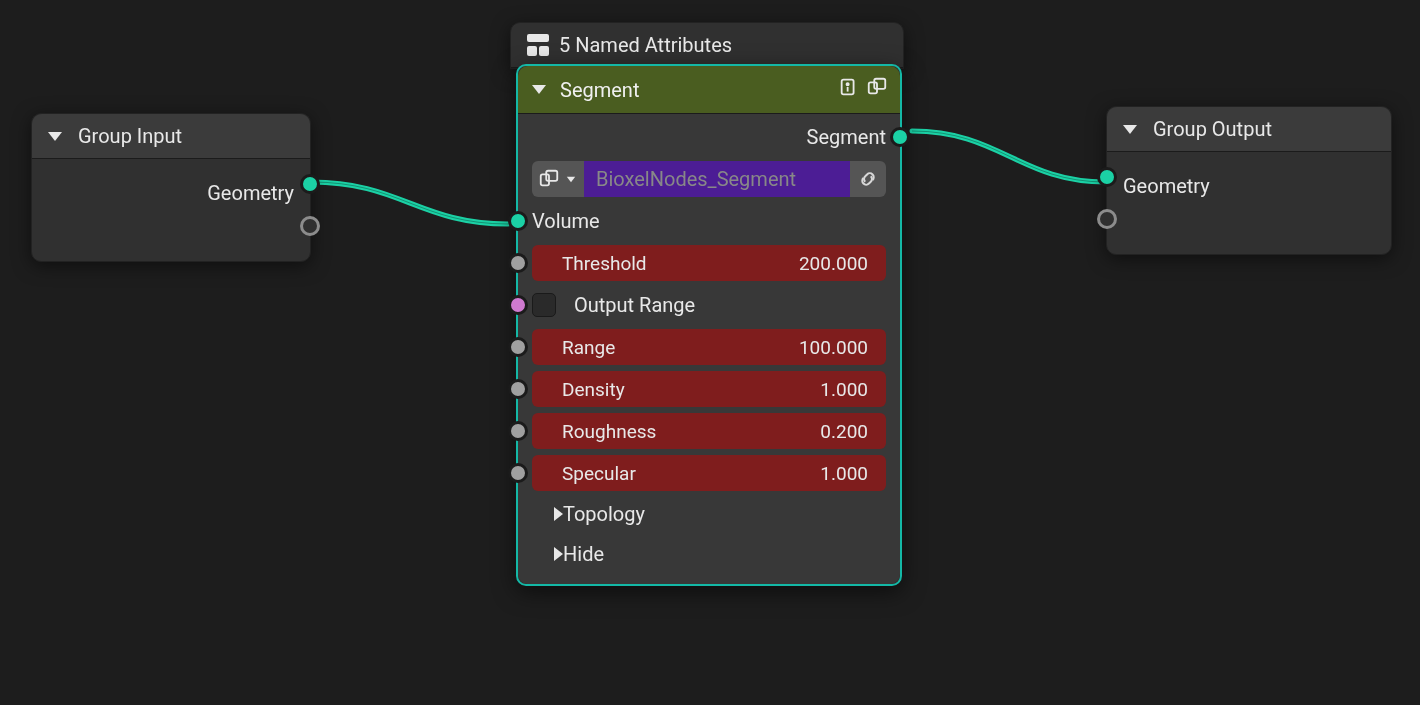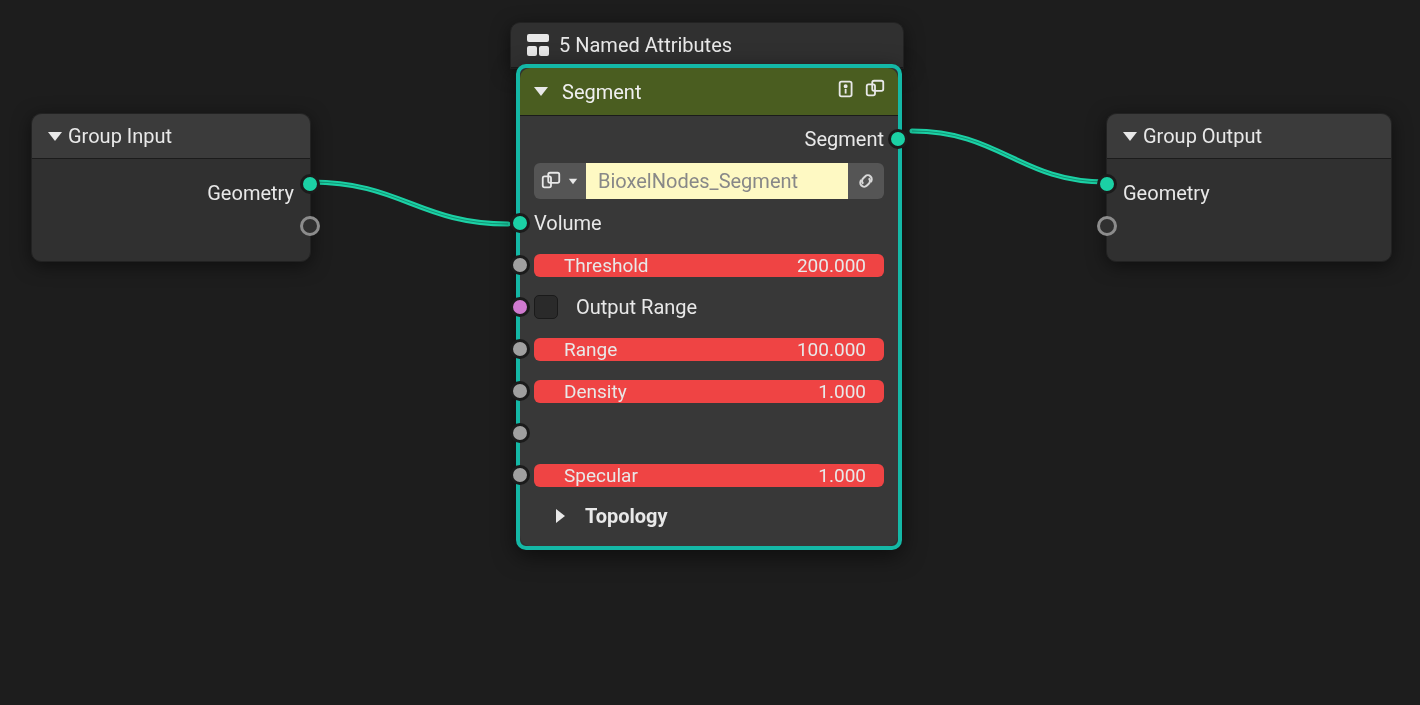--- a/index.html
+++ b/index.html
@@ -16,21 +16,21 @@
   svg.wires { position:absolute; left:0; top:0; width:1420px; height:705px; pointer-events:none; }
 
   .node {
     position: absolute;
     border-radius: 10px;
     background: #303030;
     box-shadow: 0 4px 18px rgba(0,0,0,.5);
     border: 1px solid #222;
   }
   .node-header {
-    display:flex; align-items:center; gap:2px;
+    display:flex; align-items:center; gap:12px;
     padding: 10px 14px;
     border-bottom: 1px solid #1b1b1b;
     border-top-left-radius: 10px; border-top-right-radius: 10px;
     cursor: default;
     background:#3b3b3b;
   }
   .chev { width:0;height:0;border-left:7px solid transparent;border-right:7px solid transparent;border-top:9px solid #e8e8e8; margin-left:2px; margin-right:4px; }
   .chev-right { width:0;height:0;border-top:7px solid transparent;border-bottom:7px solid transparent;border-left:9px solid #e8e8e8; margin-left:6px;}
 
   .node-body { padding: 4px 0 14px 0; position:relative; }
@@ -47,21 +47,21 @@
   .socket.grey { background:#a0a0a0; }
   .socket.ring { background:#303030; border:3px solid #8c8c8c; }
   .socket.diamond {
     width:16px;height:16px;border-radius:3px;transform:translateY(-50%) rotate(45deg);
   }
   .socket.pink { background:#d07ad0; }
   .socket.yellow { background:#c4c41b; }
 
   
   #node-group-input { left:31px; top:113px; width:280px; }
-  #node-group-output { left:1106px; top:113px; width:286px; }
+  #node-group-output { left:1106px; top:106px; width:286px; }
 
   
   #attr-frame {
     position:absolute; left:510px; top:22px; width:394px;
     background:#303030; border:1px solid #222; border-radius:10px 10px 0 0;
     box-shadow: 0 4px 18px rgba(0,0,0,.5);
     z-index:1;
   }
   #attr-frame .frame-header{
     display:flex; align-items:center; gap:10px; padding:10px 16px;
@@ -70,21 +70,21 @@
   }
   .attr-icon {
     width:22px;height:22px;display:inline-block;position:relative;
   }
   .attr-icon::before{content:"";position:absolute;left:0;top:0;width:22px;height:8px;background:#e8e8e8;border-radius:2px;}
   .attr-icon::after{content:"";position:absolute;left:0;bottom:0;width:10px;height:10px;background:#e8e8e8;border-radius:2px;box-shadow:12px 0 0 #e8e8e8;}
 
   
   #node-segment {
     position:absolute; left:516px; top:64px; width:386px;
-    background:#303030; border:4px solid #14b8a6; border-radius:10px;
+    background:#303030; border:2px solid #14b8a6; border-radius:10px;
     box-shadow: 0 6px 22px rgba(0,0,0,.55);
     z-index:2;
   }
   .seg-header {
     display:flex; align-items:center; justify-content:space-between;
     background:#4a5d20; color:#f0f0f0;
     padding:10px 12px; border-top-left-radius:10px; border-top-right-radius:10px;
     border-bottom:1px solid #1b1b1b;
   }
   .seg-header-left{display:flex;align-items:center;gap:10px;}
@@ -93,44 +93,44 @@
 
   .seg-body { padding:2px 0 10px 0; position:relative; background:#383838; border-bottom-left-radius:10px; border-bottom-right-radius:10px;}
   .seg-row { position:relative; display:flex; align-items:center; height:42px; padding:0 14px; gap:10px;}
   .seg-row.right { justify-content:flex-end; }
   .nodegroup-btn{
     display:flex; align-items:center; gap:4px;
     background:#555; border-radius:6px 0 0 6px; padding:4px 6px;
     height:36px;
   }
   .nodegroup-input{
-    flex:1; height:36px; background:#fef9c3; border:none; border-radius:0;
+    flex:1; height:36px; background:#4c1d95; border:none; border-radius:0;
     color:#888; font-size:20px; padding:0 12px;
     display:flex; align-items:center;
   }
   .link-btn{
     width:36px;height:36px;background:#555;border-radius:0 6px 6px 0;
     display:flex;align-items:center;justify-content:center;
   }
 
   .value-field{
-    flex:1; height:23px; background:#ef4444; border-radius:6px;
+    flex:1; height:36px; background:#7f1d1d; border-radius:6px;
     display:flex; align-items:center; justify-content:space-between;
     padding:0 18px 0 30px; color:#e8e8e8; font-size:19px;
   }
   .checkbox {
     width:24px;height:24px;border-radius:5px;background:#2a2a2a;border:1px solid #1a1a1a;
     margin-right:8px; flex-shrink:0;
   }
   .color-swatch{
     width:208px; height:36px; border-radius:6px; background:#ffeee0;
   }
   .color-label{flex:0 0 auto; margin-right:auto;}
 
-  .panel-row { display:flex; align-items:center; gap:20px; height:40px; padding:0 14px 0 30px;font-weight:bold; }
+  .panel-row { display:flex; align-items:center; gap:0; height:40px; padding:0 14px 0 30px; }
 
 </style>
 </head>
 <body>
 
 <svg class="wires">
   <path d="M311 182 C 400 182, 420 224, 508 224" stroke="#1bd1a5" stroke-width="5" fill="none" stroke-linecap="round"></path>
   <path d="M311 182 C 400 182, 420 224, 508 224" stroke="#000" stroke-width="1" fill="none" opacity=".3"></path>
   <path d="M912 131 C 1000 131, 1020 182, 1106 182" stroke="#1bd1a5" stroke-width="5" fill="none" stroke-linecap="round"></path>
   <path d="M912 131 C 1000 131, 1020 182, 1106 182" stroke="#000" stroke-width="1" fill="none" opacity=".3"></path>
@@ -255,29 +255,37 @@
     <div class="seg-row">
       <span class="socket left grey"></span>
       <div class="value-field">
         <span>Density</span>
         <span>1.000</span>
       </div>
     </div>
 
     <div class="seg-row">
       <span class="socket left grey"></span>
+      <div class="value-field">
+        <span>Roughness</span>
+        <span>0.200</span>
+      </div>
     </div>
 
     <div class="seg-row">
       <span class="socket left grey"></span>
       <div class="value-field">
         <span>Specular</span>
         <span>1.000</span>
       </div>
     </div>
 
     <div class="panel-row">
       <span class="chev-right"></span>
       <span>Topology</span>
     </div>
+    <div class="panel-row">
+      <span class="chev-right"></span>
+      <span>Hide</span>
+    </div>
 
   </div>
 </div>
 
 </body></html>

